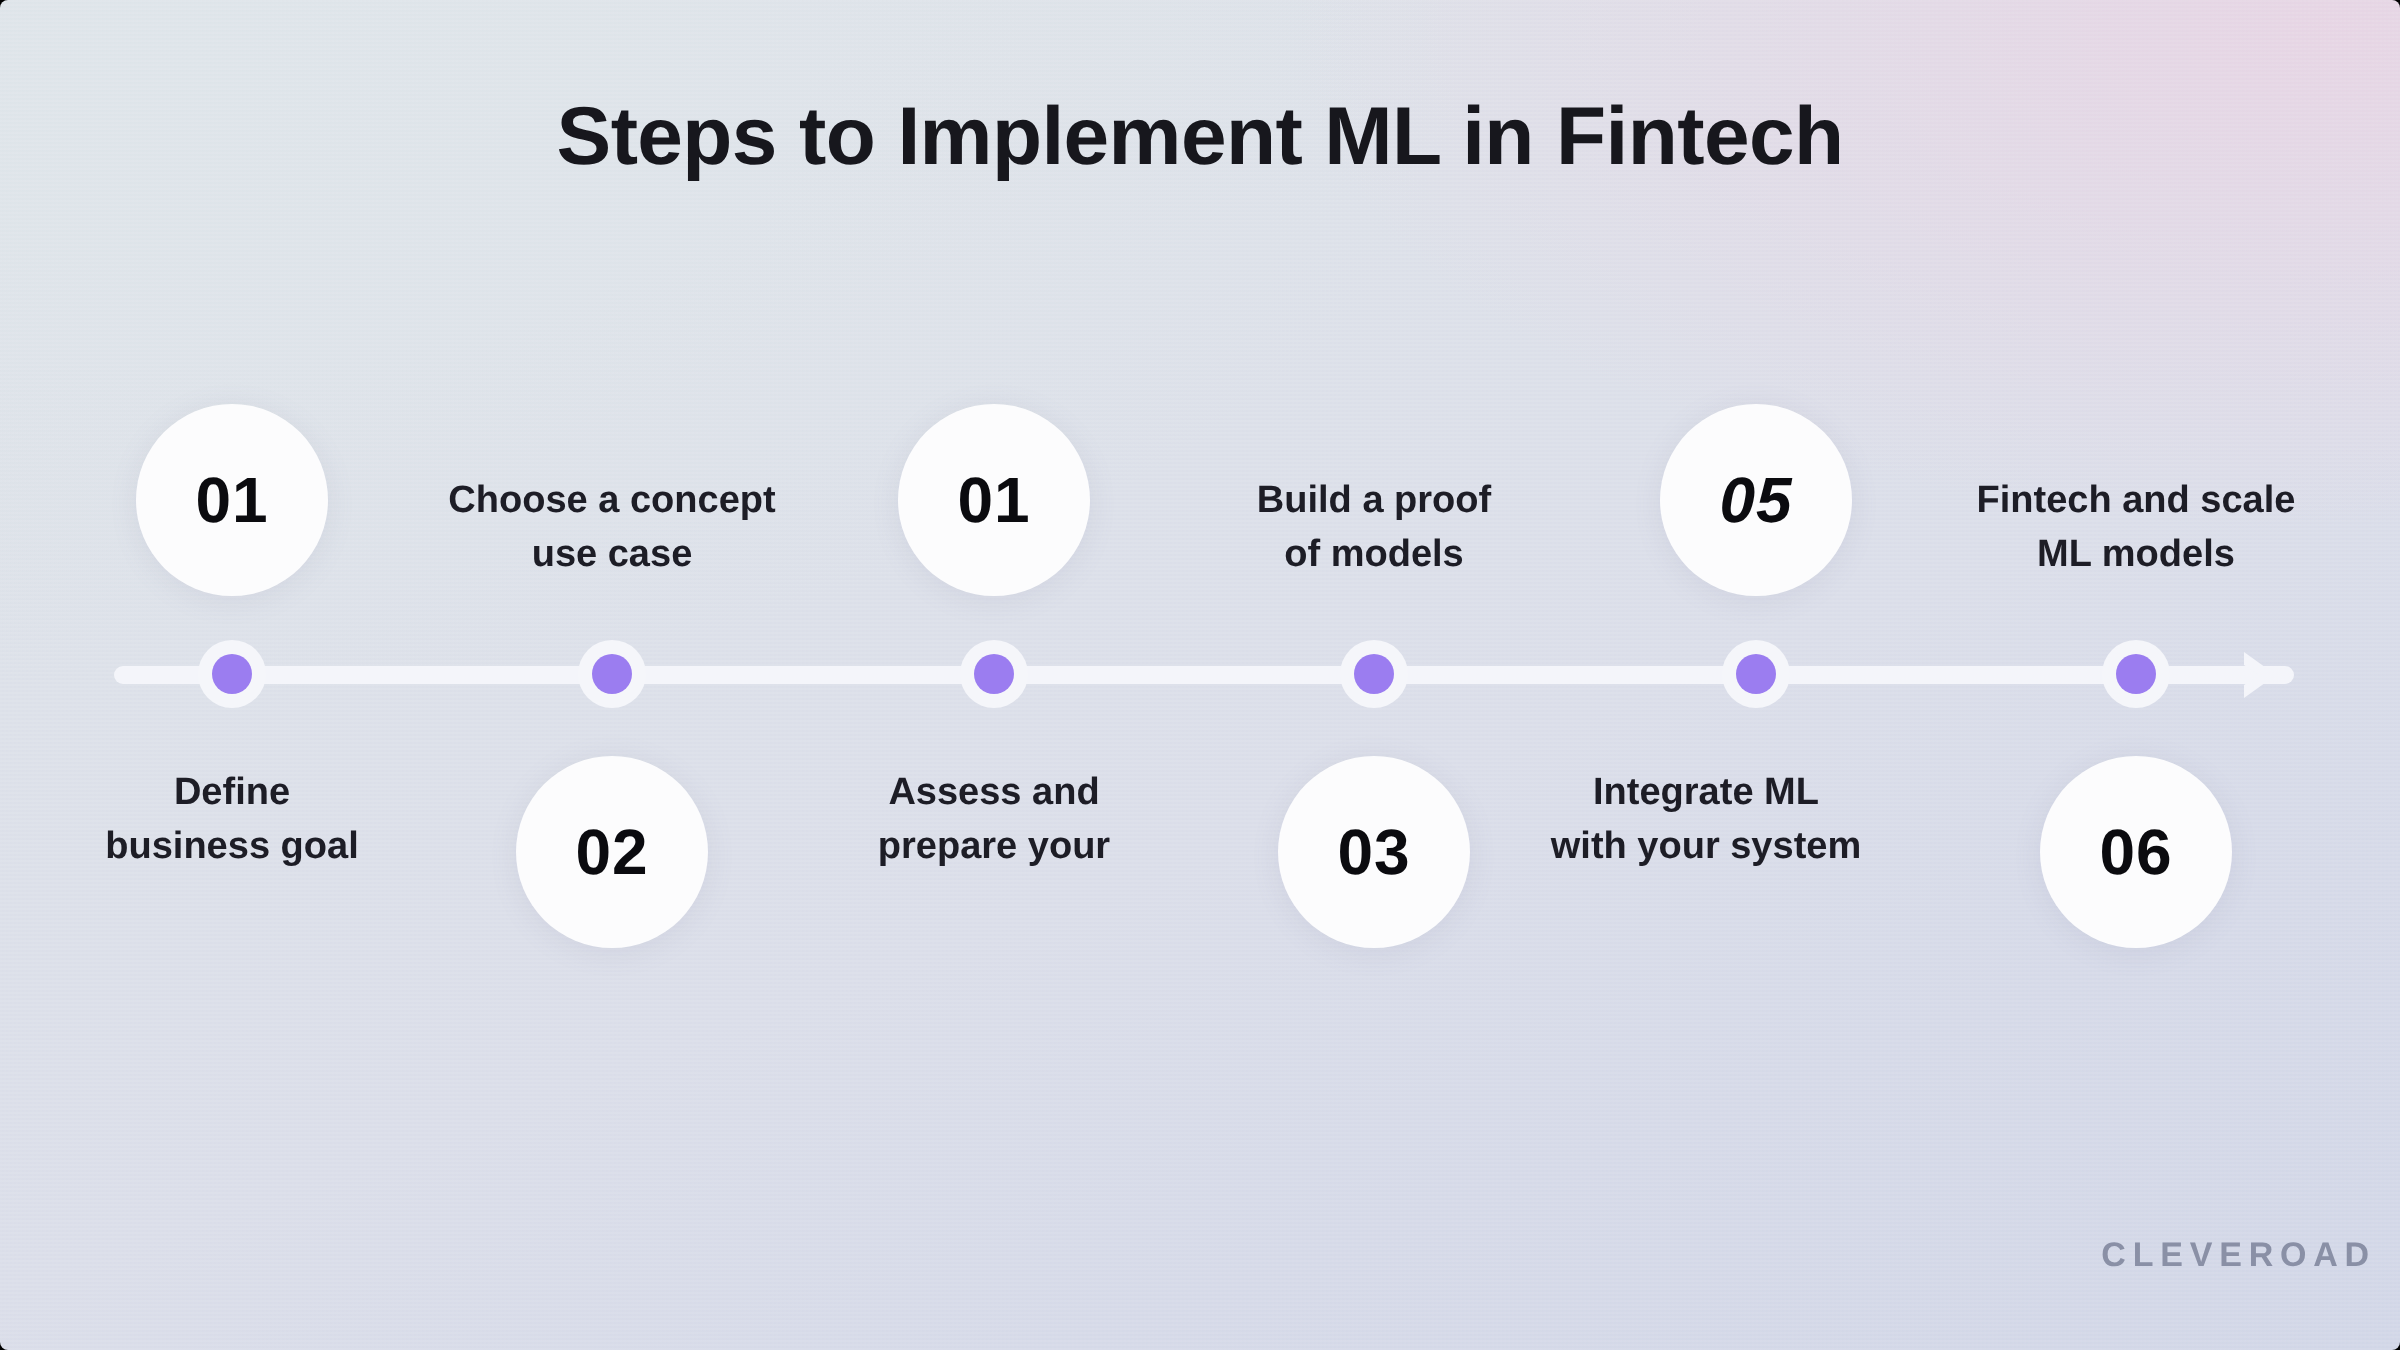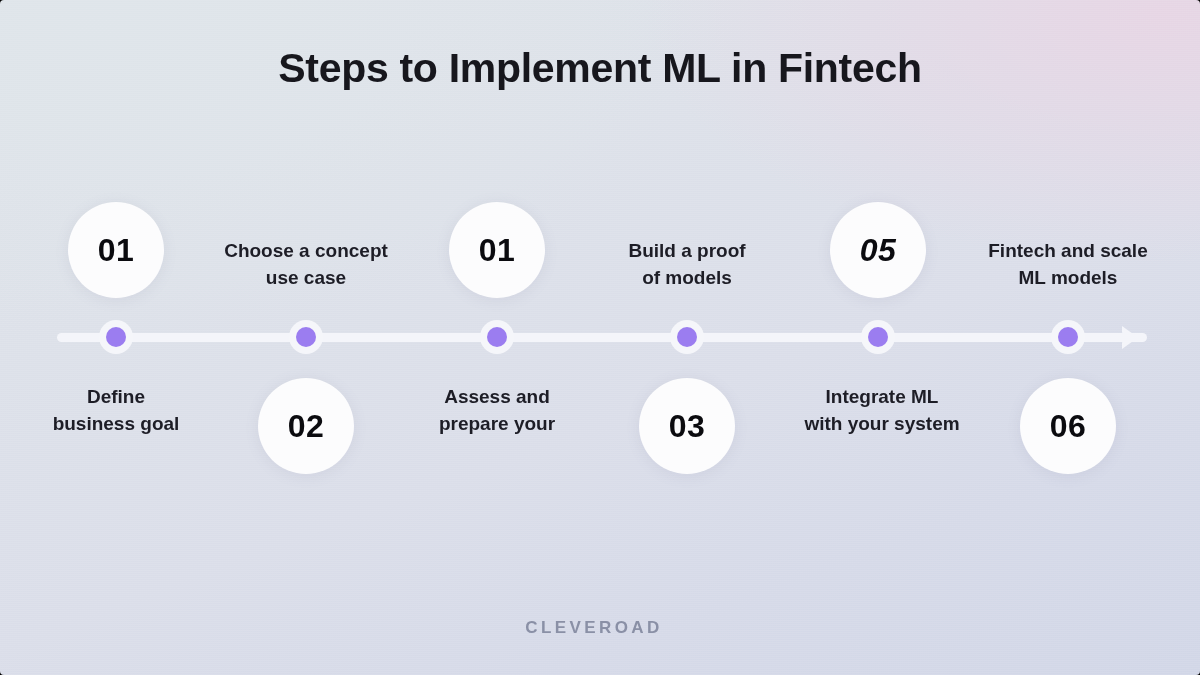--- a/index.html
+++ b/index.html
@@ -124,21 +124,21 @@
   }
   .step-label.top    { top: 238px; }
   .step-label.bottom { top: 384px; }
 
   
   .brand {
     position: absolute;
     left: 0;
     top: 618px;
     width: 1188px;
-    text-align: center;
+    text-align: right;
     font-size: 17px;
     font-weight: 700;
     letter-spacing: 3.4px;
     color: #8a90a6;
   }
 </style>
 </head>
 <body>
 
 <div class="canvas">
@@ -177,21 +177,21 @@
       <div class="node" style="left: 687px; top: 337px;">
         <div class="dot"></div>
       </div>
       <div class="num-circle bottom" style="left: 687px;">03</div>
       <div class="step-label top" style="left: 687px;">Build a proof
 of models</div>
       <div class="node" style="left: 878px; top: 337px;">
         <div class="dot"></div>
       </div>
       <div class="num-circle top" style="left: 878px; font-style: italic;">05</div>
-      <div class="step-label bottom" style="left: 882px;">Integrate ML
+      <div class="step-label bottom" style="left: 853px;">Integrate ML
 with your system</div>
       <div class="node" style="left: 1068px; top: 337px;">
         <div class="dot"></div>
       </div>
       <div class="num-circle bottom" style="left: 1068px;">06</div>
       <div class="step-label top" style="left: 1068px;">Fintech and scale
 ML models</div>
     </div>
 
   <div class="brand">CLEVEROAD</div>

